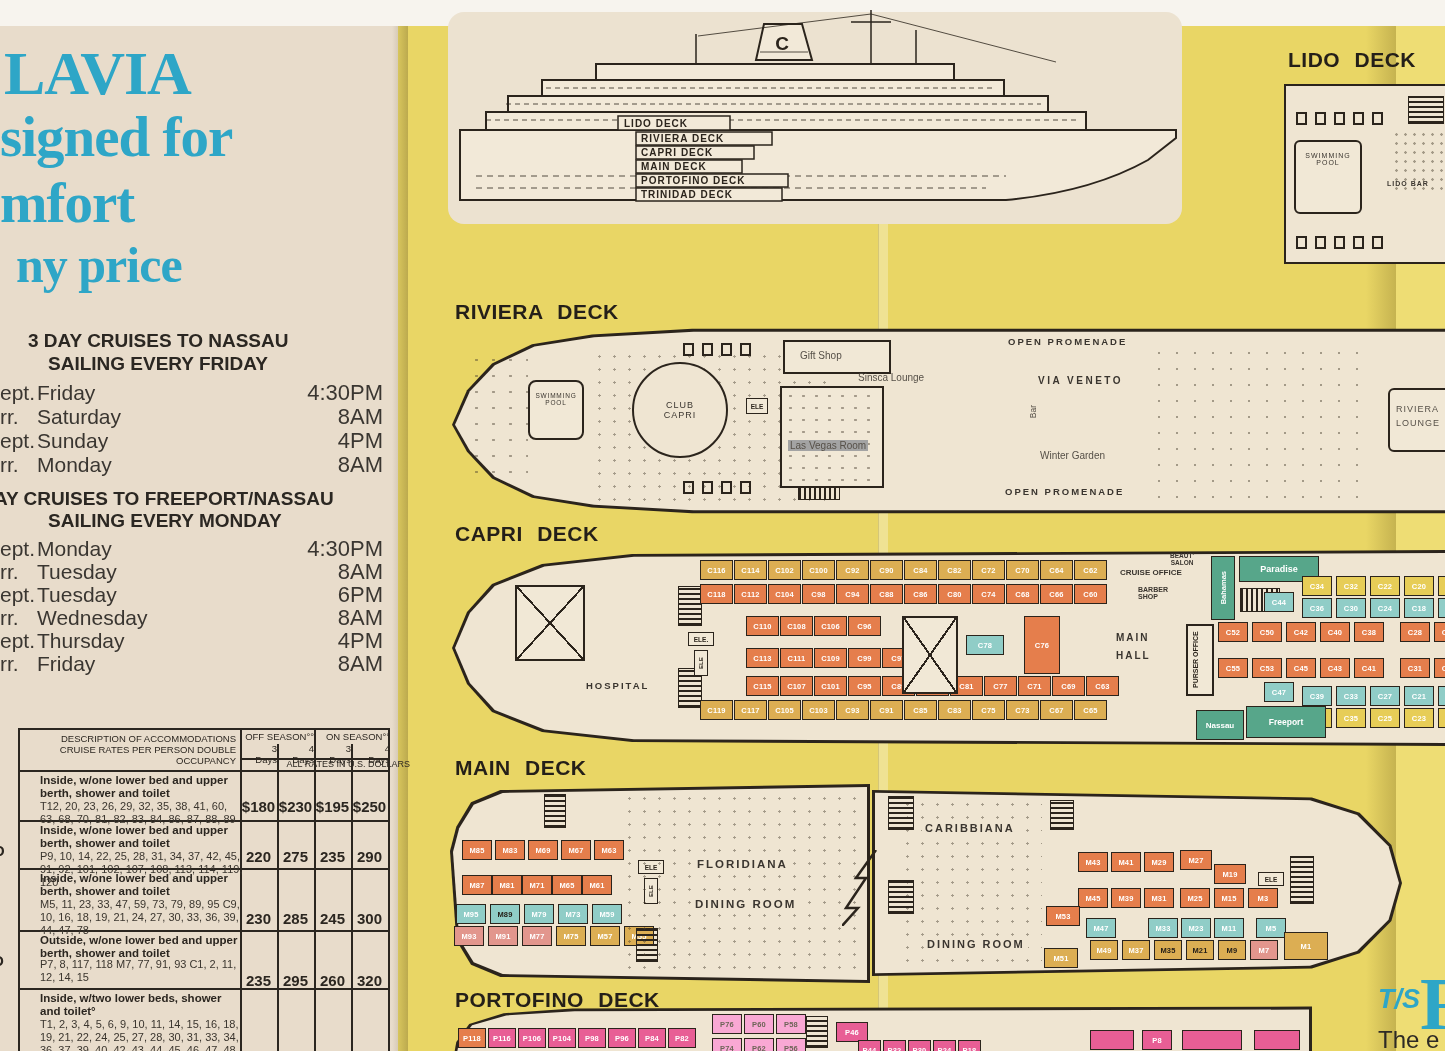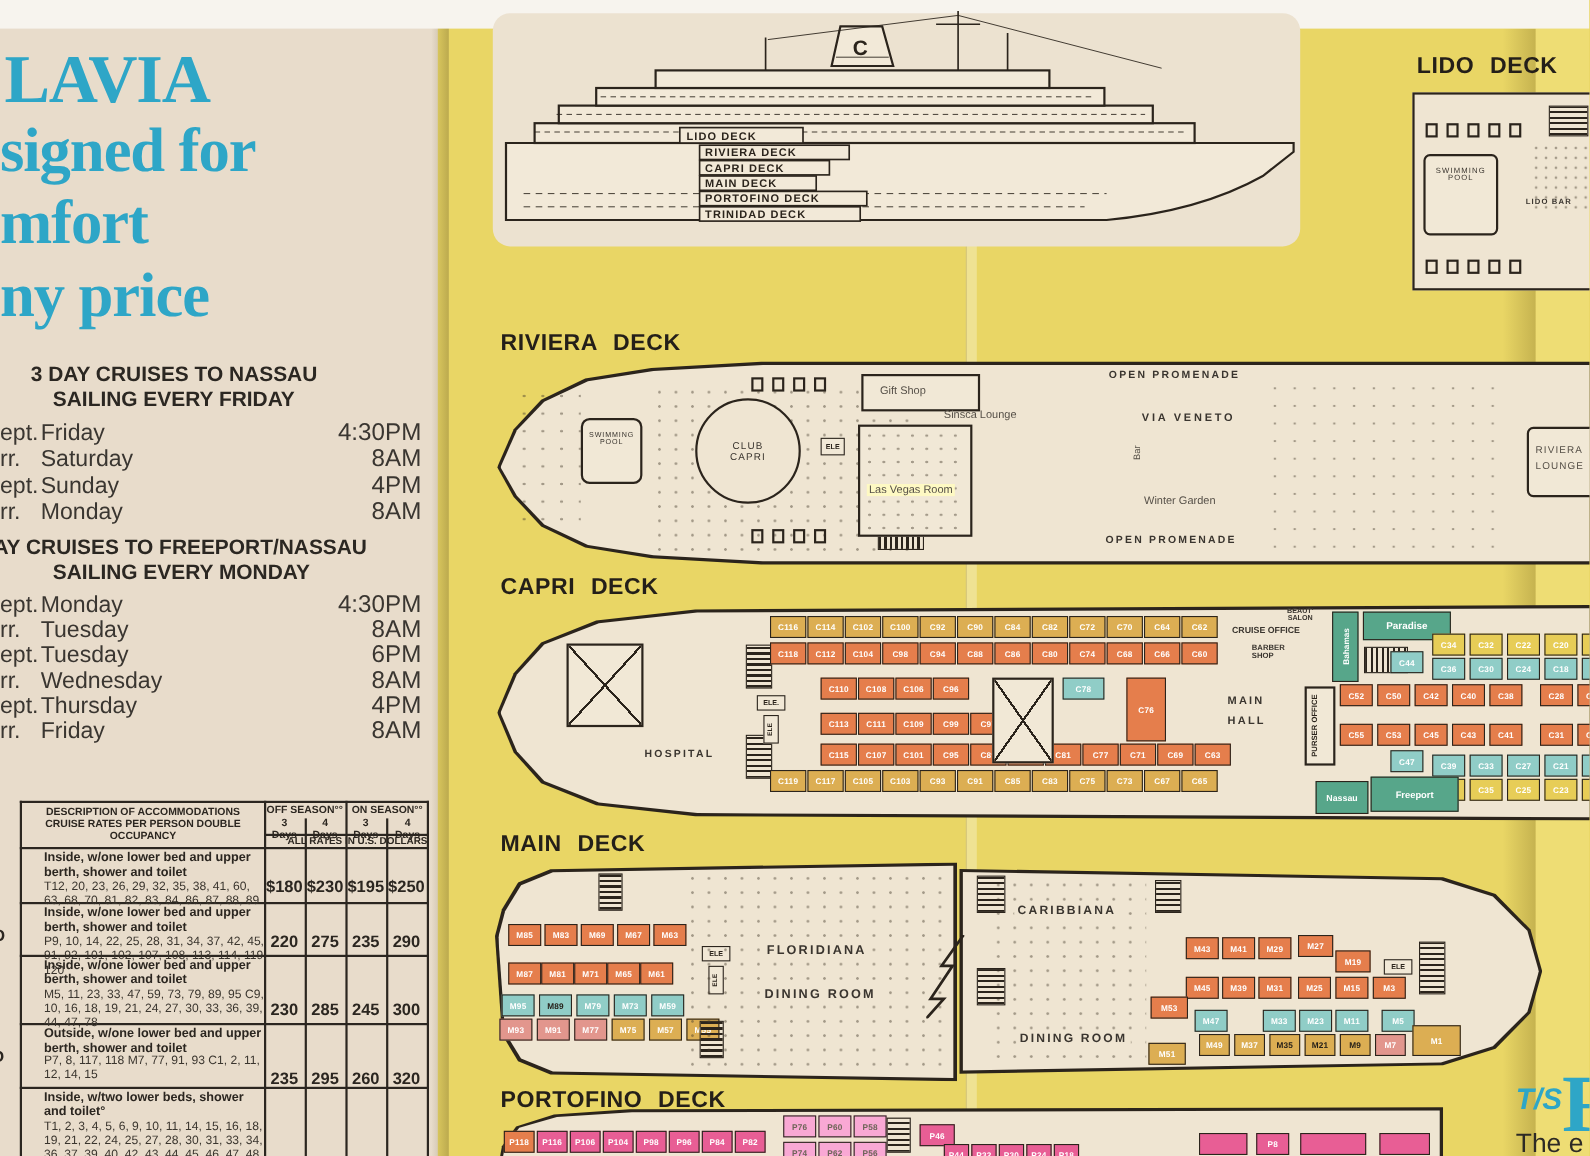--- a/index.html
+++ b/index.html
@@ -14,21 +14,21 @@
   #edge-right{position:absolute;left:1396px;top:26px;width:49px;height:1025px;background:#eedd74}
   
   .hl{position:absolute;font-family:"Liberation Serif",serif;font-weight:700;color:#2ea6c7;letter-spacing:-1px}
   
   .schtitle{position:absolute;font-weight:700;font-size:19px;color:#2b2722;white-space:nowrap}
   .srow{position:absolute;left:0;width:383px;display:flex;align-items:baseline;font-size:21px;color:#3a3631}
   .srow .lb{width:37px;flex:none}
   .srow .tm{margin-left:auto;font-size:22px}
   
   .tline{position:absolute;background:#2b2620}
-  .tcell{position:absolute;font-size:9.5px;font-weight:700;color:#2b2620;text-align:center}
+  .tcell{position:absolute;font-size:9.5px;font-weight:400;color:#2b2620;text-align:right}
   .trowtitle{position:absolute;font-size:11.5px;font-weight:700;color:#2b2620;line-height:13px;width:205px}
   .trowcabs{position:absolute;font-size:11px;color:#3a352e;line-height:13px;width:205px}
   .rates{position:absolute;left:240px;width:152px;display:flex}
   .rates span{width:37px;text-align:center;font-size:15px;font-weight:700;color:#2b2620;flex:none}
   .mletter{position:absolute;font-size:15px;font-weight:700;color:#2b2620}
   
   .decktitle{position:absolute;font-weight:700;font-size:21px;letter-spacing:.5px;word-spacing:8px;color:#241f19;white-space:nowrap}
   .plan-outer{position:absolute;background:#2b241c}
   .plan-inner{position:absolute;inset:3px;background:#efe5d2}
   .clip-riviera{clip-path:polygon(0 52%,1.5% 34%,4% 20%,8% 10%,14% 5%,24% 2%,100% 2%,100% 98%,24% 98%,14% 95%,8% 90%,4% 80%,1.5% 66%)}
@@ -41,21 +41,21 @@
   .room{position:absolute;border:2px solid #2b241c;background:#f1e8d6;box-sizing:border-box}
   .greenroom{position:absolute;background:#57a68a;border:1.5px solid #2b241c;box-sizing:border-box;color:#fff;display:flex;align-items:center;justify-content:center;font-weight:700}
   .vtext{writing-mode:vertical-rl;transform:rotate(180deg)}
   .dots{position:absolute;background-image:radial-gradient(rgba(70,60,45,.45) 1.1px,transparent 1.5px);background-size:15px 13px}
   .stairs{position:absolute;background:repeating-linear-gradient(90deg,#2b241c 0 2px,transparent 2px 5px);border:1.5px solid #2b241c;box-sizing:border-box}
   .stairsv{position:absolute;background:repeating-linear-gradient(0deg,#2b241c 0 2px,transparent 2px 5px);border:1.5px solid #2b241c;box-sizing:border-box}
   .xbox{position:absolute;border:2px solid #2b241c;box-sizing:border-box;background-color:#f1e8d6;background-image:linear-gradient(to top right,transparent calc(50% - 1px),#2b241c calc(50% - 1px) calc(50% + 1px),transparent calc(50% + 1px)),linear-gradient(to bottom right,transparent calc(50% - 1px),#2b241c calc(50% - 1px) calc(50% + 1px),transparent calc(50% + 1px))}
   .winrow{position:absolute;display:flex;gap:8px}
   .winrow i{width:11px;height:13px;border:2px solid #2b241c;box-sizing:border-box;display:block}
   
-  .cabrow{position:absolute;display:flex;gap:1px;align-items:flex-start}
+  .cabrow{position:absolute;display:flex;gap:1px;align-items:center}
   .cab{box-sizing:border-box;display:flex;align-items:center;justify-content:center;width:var(--cw,33px);height:20px;border:1.5px solid #2b241c;font-size:7.5px;font-weight:700;color:#fff;letter-spacing:.2px;flex:none}
   .c-o{background:#e57e4c}.c-t{background:#dcae53}.c-bl{background:#90cdc7}.c-y{background:#e7cd57}
   .c-p{background:#e2968d}.c-hp{background:#e85e95}.c-w{background:#f9a8d4;color:#6d6457}
   .dk{color:#262019}
   .gapx{flex:none;display:block}
   .elebox{position:absolute;border:1.5px solid #2b241c;background:#f1e8d6;font-size:6.5px;font-weight:700;color:#2b241c;display:flex;align-items:center;justify-content:center;box-sizing:border-box}
   
   #ts-prefix{position:absolute;font-weight:700;font-style:italic;font-size:27px;color:#2ea6c7}
   #ts-logo{position:absolute;font-family:"Liberation Serif",serif;font-weight:700;font-size:74px;color:#2ea6c7}
   #tagline{position:absolute;font-size:24px;color:#2d2a25}
@@ -66,21 +66,21 @@
 <div id="left-page"></div>
 <div id="left-edge-shadow"></div>
 <div id="edge-right"></div>
 <div id="fold-right"></div>
 <div id="crease-mid"></div>
 <div id="top-white"></div>
 
 <div class="hl" style="left:4px;top:38px;font-size:62px">LAVIA</div>
 <div class="hl" style="left:0px;top:104px;font-size:57px">signed for</div>
 <div class="hl" style="left:0px;top:170px;font-size:57px">mfort</div>
-<div class="hl" style="left:0px;top:236px;font-size:57px">ny price</div>
+<div class="hl" style="left:16px;top:236px;font-size:50px">ny price</div>
 
 <div class="schtitle" style="left:28px;top:330px">3 DAY CRUISES TO NASSAU</div>
 <div class="schtitle" style="left:48px;top:353px">SAILING EVERY FRIDAY</div>
 
 <div class="srow" style="top:380px">
   <span class="lb">ept.</span>
   <span>Friday</span>
   <span class="tm">4:30PM</span>
 </div>
 <div class="srow" style="top:404px">
@@ -286,21 +286,21 @@
   <span class="roomlabel" style="position:static;font-size:9px;letter-spacing:1px;text-align:center;white-space:normal;width:50px;color:#3a352f">CLUB CAPRI</span>
 </div>
 <div class="elebox" style="left:746px;top:398px;width:22px;height:16px">ELE</div>
 <div class="stairs" style="left:798px;top:344px;width:42px;height:14px"></div>
 <div class="stairs" style="left:798px;top:486px;width:42px;height:14px"></div>
 <div class="room" style="left:783px;top:340px;width:108px;height:34px"></div>
 <div class="roomlabel" style="left:800px;top:350px;font-size:10px">Gift Shop</div>
 <div class="roomlabel" style="left:858px;top:372px;font-size:10px">Sinsca Lounge</div>
 <div class="room" style="left:780px;top:386px;width:104px;height:102px"></div>
 <div class="dots" style="left:784px;top:390px;width:96px;height:94px;background-size:13px 12px"></div>
-<div class="roomlabel" style="left:788px;top:440px;font-size:10px;background:#fef9c3;padding:0 2px">Las Vegas Room</div>
+<div class="roomlabel" style="left:788px;top:440px;font-size:10px;background:#a3a3a3;padding:0 2px">Las Vegas Room</div>
 <div class="biglabel" style="left:1008px;top:336px;font-size:9.5px;letter-spacing:2px">OPEN PROMENADE</div>
 <div class="biglabel" style="left:1038px;top:375px;font-size:10px;letter-spacing:2.5px">VIA VENETO</div>
 <div class="roomlabel vtext" style="left:1028px;top:405px;font-size:8.5px">Bar</div>
 <div class="roomlabel" style="left:1040px;top:450px;font-size:10px">Winter Garden</div>
 <div class="biglabel" style="left:1005px;top:486px;font-size:9.5px;letter-spacing:2px">OPEN PROMENADE</div>
 <div class="dots" style="left:1150px;top:345px;width:220px;height:158px;background-size:18px 16px"></div>
 <div class="room" style="left:1388px;top:388px;width:72px;height:64px;border-radius:6px"></div>
 <div class="roomlabel" style="left:1396px;top:404px;font-size:9px;letter-spacing:1px">RIVIERA</div>
 <div class="roomlabel" style="left:1396px;top:418px;font-size:9px;letter-spacing:1px">LOUNGE</div>
 <div class="winrow" style="left:683px;top:481px">

